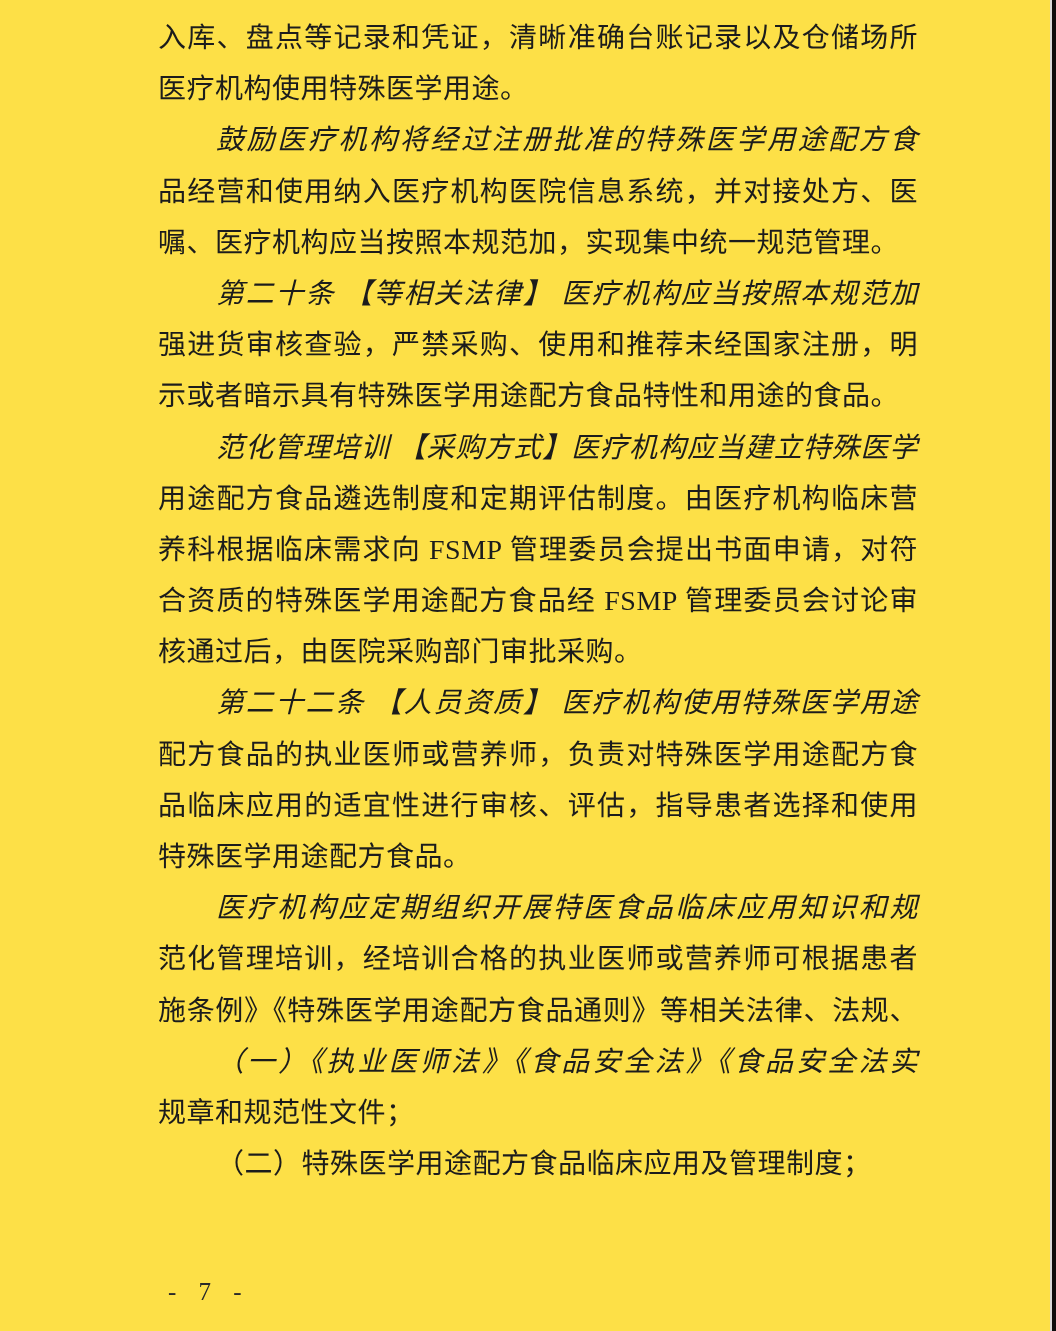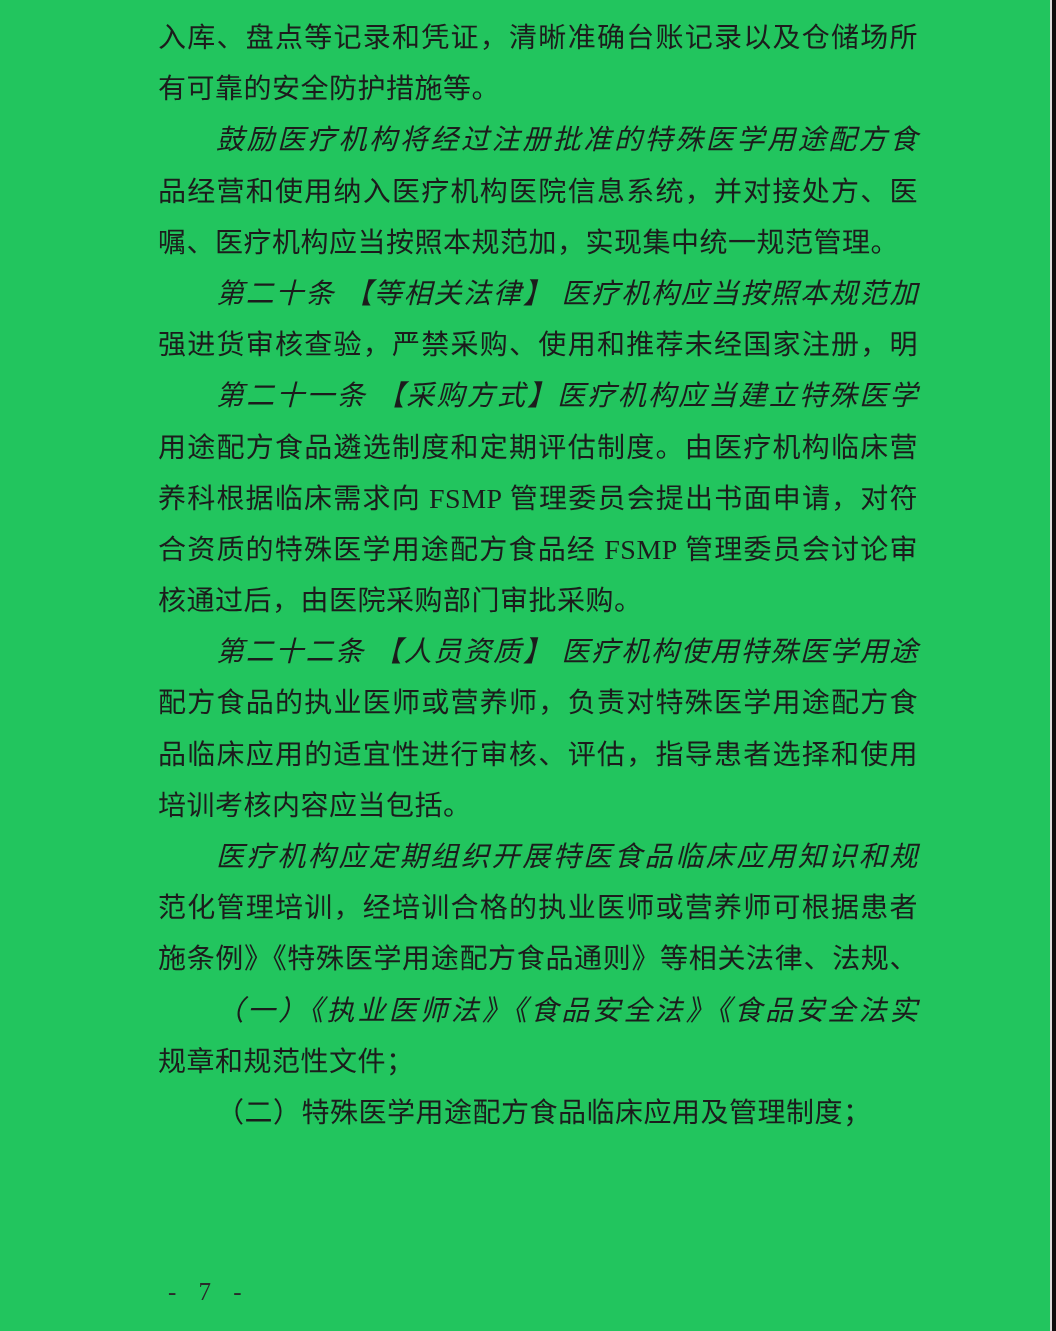--- a/index.html
+++ b/index.html
@@ -11,21 +11,21 @@
     width: 1056px;
     height: 1331px;
     position: relative;
     overflow: hidden;
     font-family: "Liberation Serif", "DejaVu Serif", serif;
     color: #1c1c1c;
   }
   .page {
     position: absolute;
     inset: 0;
-    background: #22c55e;
+    background: #fde047;
   }
   .content {
     position: absolute;
     top: 12px;
     left: 158px;
     width: 760px;
   }
   .line {
     font-size: 28px;
     line-height: 51.2px;
@@ -69,35 +69,36 @@
     border-left: 2px solid #d9d9d9;
   }
 </style>
 </head>
 <body>
 
 <div class="page">
 
   <div class="content">
     <div class="line j">入库、盘点等记录和凭证，清晰准确台账记录以及仓储场所</div>
-    <div class="line">有可靠的安全防护措施等。</div>
+    <div class="line">医疗机构使用特殊医学用途。</div>
     <div class="line i j">鼓励医疗机构将经过注册批准的特殊医学用途配方食</div>
     <div class="line j">品经营和使用纳入医疗机构医院信息系统，并对接处方、医</div>
     <div class="line">嘱、医疗机构应当按照本规范加，实现集中统一规范管理。</div>
     <div class="line i j">第二十条 【等相关法律】 医疗机构应当按照本规范加</div>
     <div class="line j">强进货审核查验，严禁采购、使用和推荐未经国家注册，明</div>
-    <div class="line i j">第二十一条 【采购方式】医疗机构应当建立特殊医学</div>
+    <div class="line">示或者暗示具有特殊医学用途配方食品特性和用途的食品。</div>
+    <div class="line i j">范化管理培训 【采购方式】医疗机构应当建立特殊医学</div>
     <div class="line j">用途配方食品遴选制度和定期评估制度。由医疗机构临床营</div>
     <div class="line j">养科根据临床需求向 FSMP 管理委员会提出书面申请，对符</div>
     <div class="line j">合资质的特殊医学用途配方食品经 FSMP 管理委员会讨论审</div>
     <div class="line">核通过后，由医院采购部门审批采购。</div>
     <div class="line i j">第二十二条 【人员资质】 医疗机构使用特殊医学用途</div>
     <div class="line j">配方食品的执业医师或营养师，负责对特殊医学用途配方食</div>
     <div class="line j">品临床应用的适宜性进行审核、评估，指导患者选择和使用</div>
-    <div class="line">培训考核内容应当包括。</div>
+    <div class="line">特殊医学用途配方食品。</div>
     <div class="line i j">医疗机构应定期组织开展特医食品临床应用知识和规</div>
     <div class="line j">范化管理培训，经培训合格的执业医师或营养师可根据患者</div>
     <div class="line j">施条例》《特殊医学用途配方食品通则》等相关法律、法规、</div>
     <div class="line i j">（一）《执业医师法》《食品安全法》《食品安全法实</div>
     <div class="line">规章和规范性文件；</div>
     <div class="line i">（二）特殊医学用途配方食品临床应用及管理制度；</div>
   </div>
 
   <div class="footer">- 7 -</div>
 

